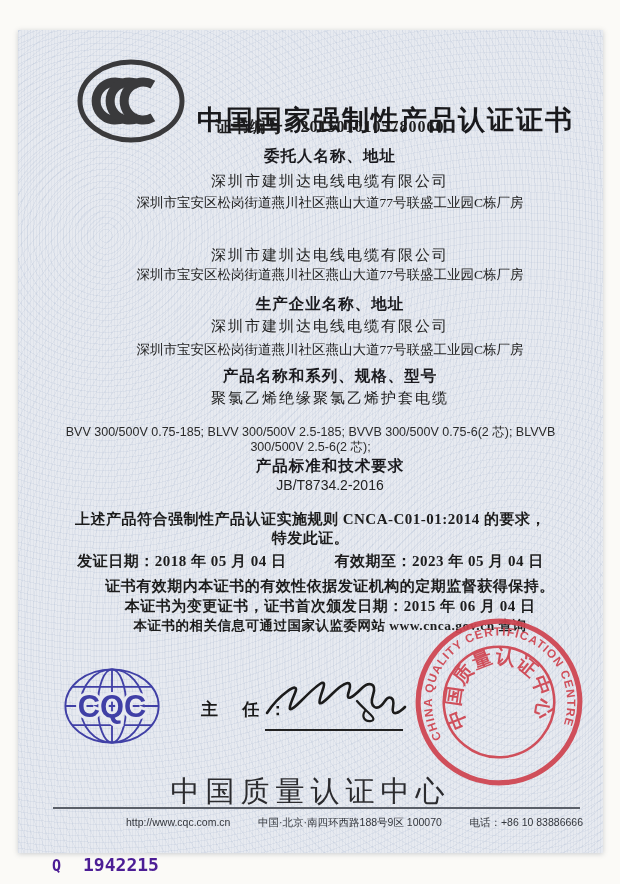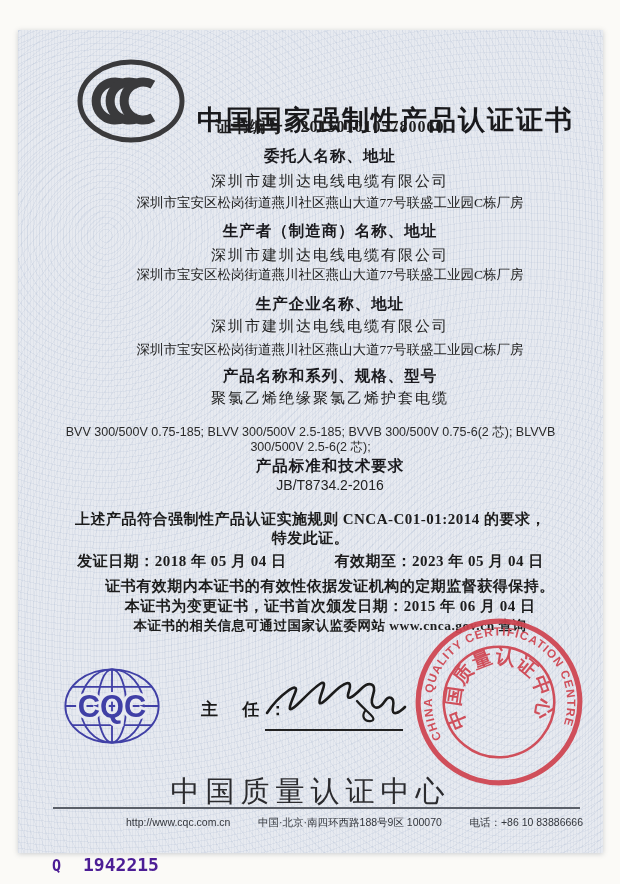--- a/index.html
+++ b/index.html
@@ -72,21 +72,20 @@
   </svg>
 
   <div class="abs title">中国国家强制性产品认证证书</div>
 
   <p class="abs ctr line certnum">证书编号：2015010105780060</p>
 
   <p class="abs ctr line h" style="top:116px;">委托人名称、地址</p>
   <p class="abs ctr line t" style="top:142px;letter-spacing:2px;">深圳市建圳达电线电缆有限公司</p>
   <p class="abs ctr line t" style="top:164px;font-size:13.5px;">深圳市宝安区松岗街道燕川社区燕山大道77号联盛工业园C栋厂房</p>
 
-  <p class="abs ctr line h" style="top:191px;">生产者（制造商）名称、地址</p>
   <p class="abs ctr line t" style="top:216px;letter-spacing:2px;">深圳市建圳达电线电缆有限公司</p>
   <p class="abs ctr line t" style="top:236px;font-size:13.5px;">深圳市宝安区松岗街道燕川社区燕山大道77号联盛工业园C栋厂房</p>
 
   <p class="abs ctr line h" style="top:264px;">生产企业名称、地址</p>
   <p class="abs ctr line t" style="top:287px;letter-spacing:2px;">深圳市建圳达电线电缆有限公司</p>
   <p class="abs ctr line t" style="top:311px;font-size:13.5px;">深圳市宝安区松岗街道燕川社区燕山大道77号联盛工业园C栋厂房</p>
 
   <p class="abs ctr line t" style="top:359px;letter-spacing:2px;">聚氯乙烯绝缘聚氯乙烯护套电缆</p>
   <p class="abs ctr line h" style="top:336px;">产品名称和系列、规格、型号</p>
   <p class="abs spec">BVV 300/500V 0.75-185; BLVV 300/500V 2.5-185; BVVB 300/500V 0.75-6(2 芯); BLVVB 300/500V 2.5-6(2 芯);</p>

